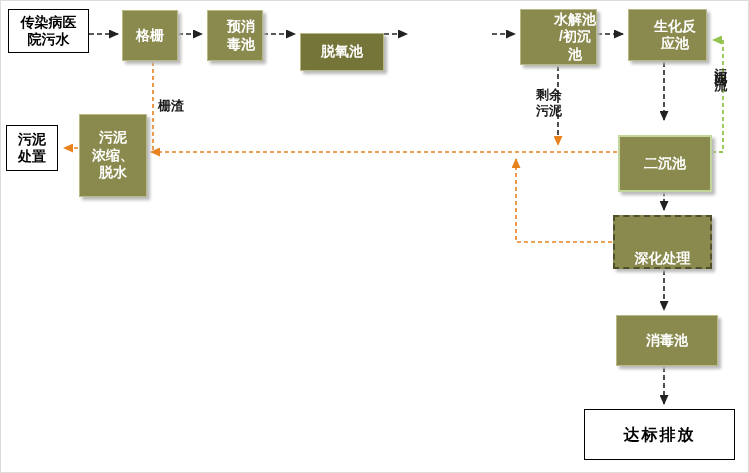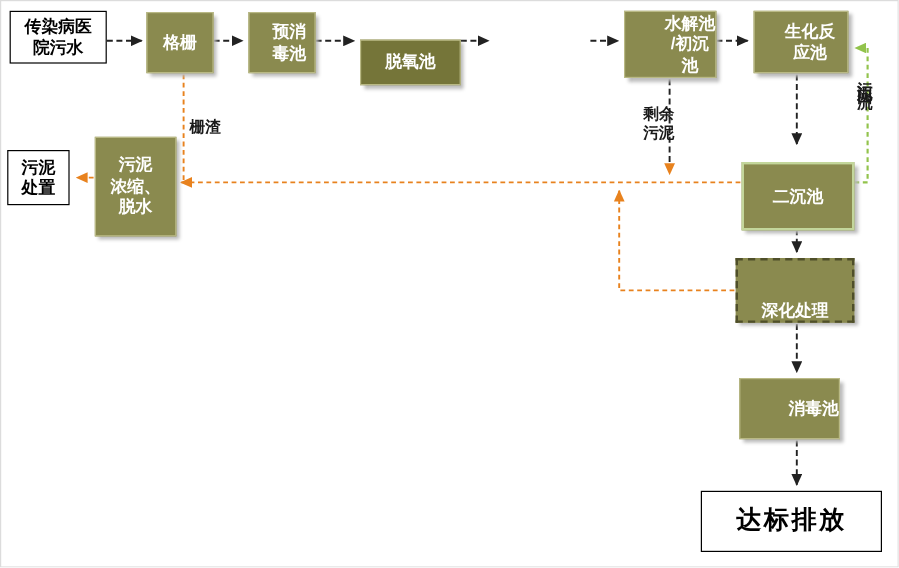--- a/index.html
+++ b/index.html
@@ -37,21 +37,21 @@
     box-shadow: 3px 3px 3px #b9b9b9;
   }
   .node.olive.dark { background: var(--box-fill-dark, #757539); }
   .node.sec   { border: 2px solid var(--secondary-border, #c3d69b); }
   .node.dashedb { border: 2px dashed #4f4f2a; align-items: flex-end; }
   .node.plain {
     background: #ffffff;
     color: #000000;
     border: 1.5px solid #000000;
   }
-  .node.big { font-size: 21px; letter-spacing: 2px; }
+  .node.big { font-size: 16px; letter-spacing: 2px; }
 
   .flabel {
     position: absolute;
     font-weight: bold;
     font-size: 13px;
     color: #1a1a1a;
     white-space: pre-line;
     line-height: 1.25;
   }
   .flabel.vert { writing-mode: vertical-rl; letter-spacing: 3px; }
@@ -128,21 +128,21 @@
 浓缩、
 脱水</span>
   </div>
 
   <div class="node olive sec" style="left:617px; top:124px; width:94px; height:57px;margin-top:10px;">
     <span class="lbl">二沉池</span>
   </div>
   <div class="node olive dashedb" style="left:612px; top:214px; width:99px; height:54px;">
     <span class="lbl">深化处理</span>
   </div>
-  <div class="node olive" style="left:615px; top:314px; width:84px; height:51px;justify-content:flex-end;">
+  <div class="node olive" style="left:615px; top:314px; width:102px; height:51px;">
     <span class="lbl">消毒池</span>
   </div>
   <div class="node plain big" style="left:583px; top:408px; width:151px; height:51px;">
     <span class="lbl">达标排放</span>
   </div>
 
   <div class="flabel" style="left:157px; top:97px;">栅渣</div>
   <div class="flabel" style="left:535px; top:86px;">剩余
 污泥</div>
   <div class="flabel vert" style="left:711px; top:57px;">污泥回流</div>

